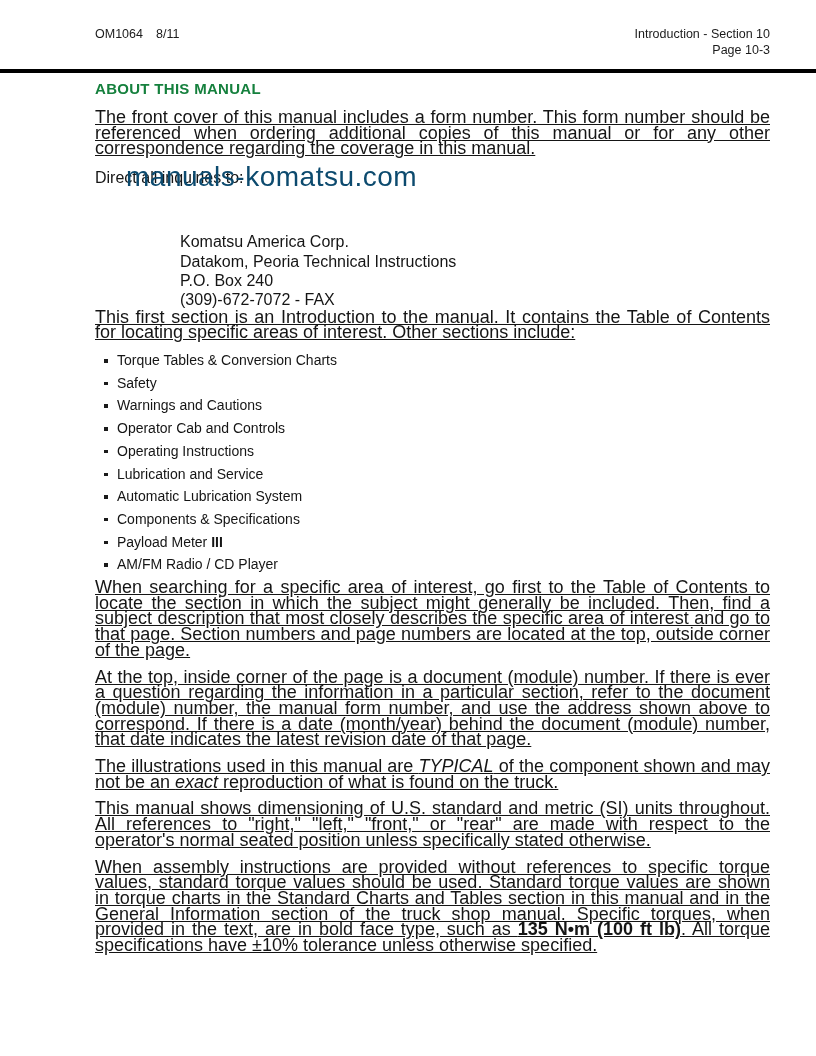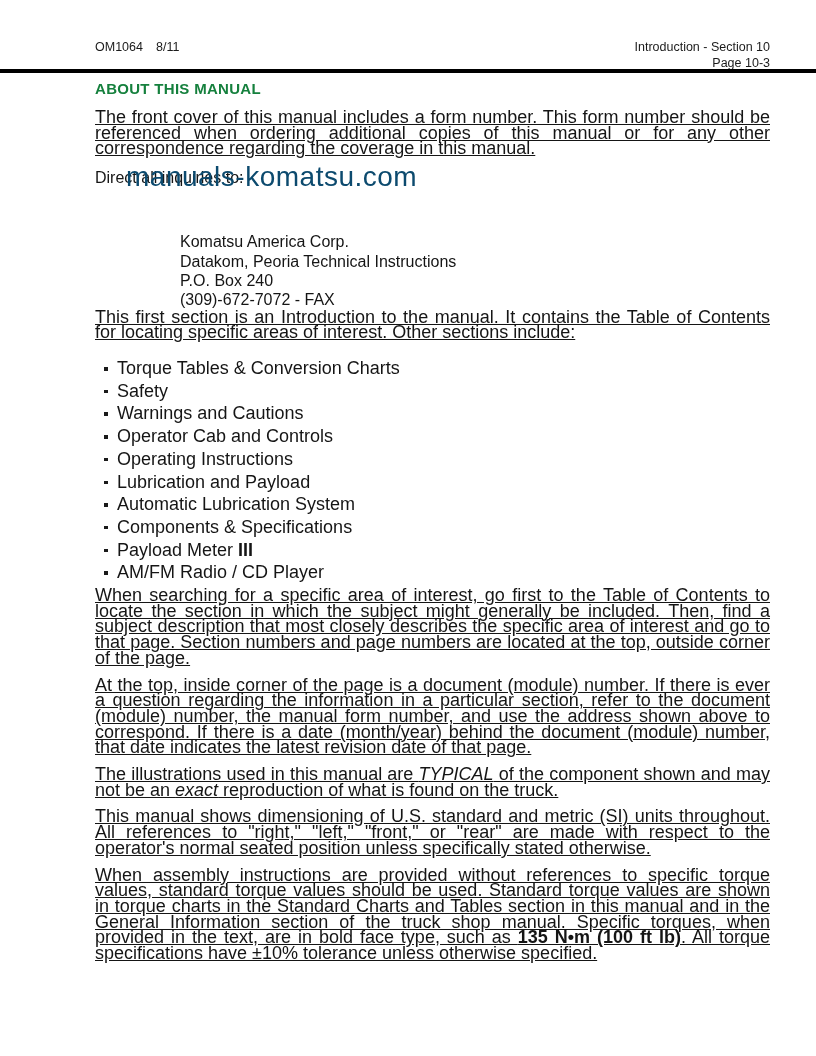--- a/index.html
+++ b/index.html
@@ -7,21 +7,21 @@
     position: relative;
     width: 816px;
     height: 1056px;
     background: #ffffff;
     font-family: "Liberation Sans", "DejaVu Sans", sans-serif;
     color: #151515;
     overflow: hidden;
   }
   .header {
     position: absolute;
-    top: 40px;
+    top: 27px;
     left: 95px;
     right: 46px;
     display: flex;
     justify-content: space-between;
     font-size: 12.5px;
     line-height: 15.5px;
     color: #1b1b1b;
   }
   .header-left .rev { margin-left: 13px; }
   .header-right { text-align: right; }
@@ -51,23 +51,23 @@
     line-height: 15.7px;
     text-align: justify;
     margin: 0 0 11px 0;
     text-decoration: underline;
   }
   .inquiries { font-size: 16px; line-height: 19.3px; margin: 10px 0 0 0; }
   .address { padding-left: 85px; margin-top: 45px; }
   .sections-intro { margin-top: 29px; }
   ul.sections {
     list-style: none;
-    margin: 20px 0 0 0;
+    margin: 12px 0 0 0;
     padding: 0;
-    font-size: 18px;
+    font-size: 14px;
   }
   ul.sections li {
     position: relative;
     padding-left: 22px;
     line-height: 15.7px;
     margin-bottom: 7px;
   }
   .blt {
     position: absolute;
     left: 9px;
@@ -131,21 +131,21 @@
     </div>
 
     <p class="body sections-intro">This first section is an Introduction to the manual. It contains the Table of Contents for locating specific areas of interest. Other sections include:</p>
 
     <ul class="sections">
       <li><span class="blt"></span><span><span>Torque Tables &amp; Conversion Charts</span></span></li>
       <li><span class="blt"></span><span><span>Safety</span></span></li>
       <li><span class="blt"></span><span><span>Warnings and Cautions</span></span></li>
       <li><span class="blt"></span><span><span>Operator Cab and Controls</span></span></li>
       <li><span class="blt"></span><span><span>Operating Instructions</span></span></li>
-      <li><span class="blt"></span><span><span>Lubrication and Payload</span></span></li>
+      <li><span class="blt"></span><span><span>Lubrication and Service</span></span></li>
       <li><span class="blt"></span><span><span>Automatic Lubrication System</span></span></li>
       <li><span class="blt"></span><span><span>Components &amp; Specifications</span></span></li>
       <li><span class="blt"></span><span><span>Payload Meter </span><span class="bd">III</span></span></li>
       <li><span class="blt"></span><span><span>AM/FM Radio / CD Player</span></span></li>
     </ul>
 
     <p class="body p-search">When searching for a specific area of interest, go first to the Table of Contents to locate the section in which the subject might generally be included. Then, find a subject description that most closely describes the specific area of interest and go to that page. Section numbers and page numbers are located at the top, outside corner of the page.</p>
 
     <p class="body p-document">At the top, inside corner of the page is a document (module) number. If there is ever a question regarding the information in a particular section, refer to the document (module) number, the manual form number, and use the address shown above to correspond. If there is a date (month/year) behind the document (module) number, that date indicates the latest revision date of that page.</p>
 

